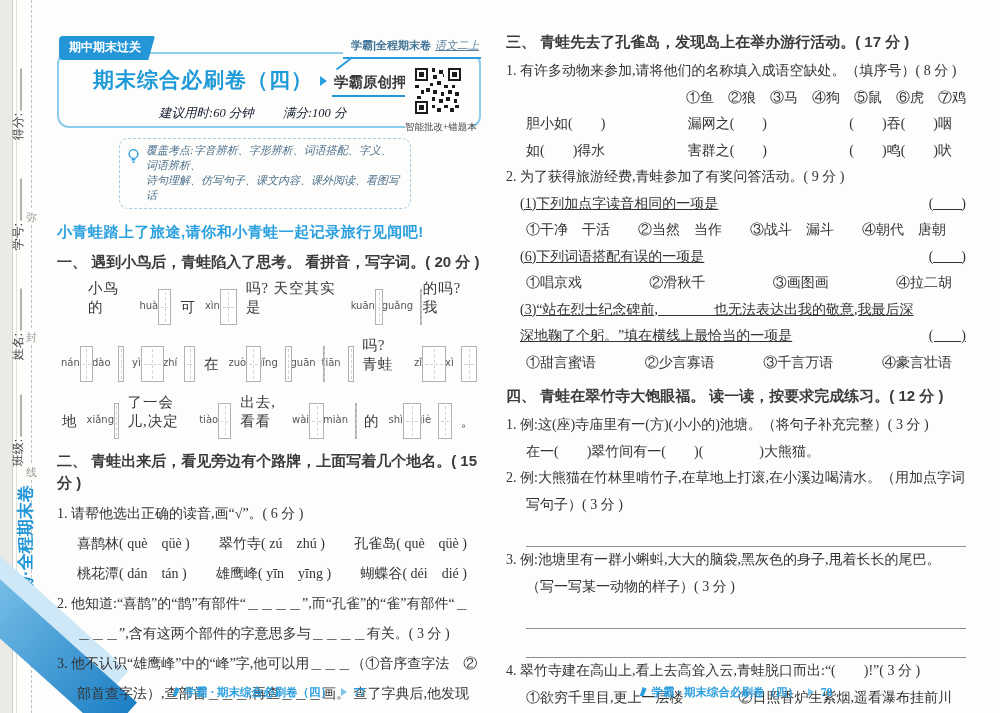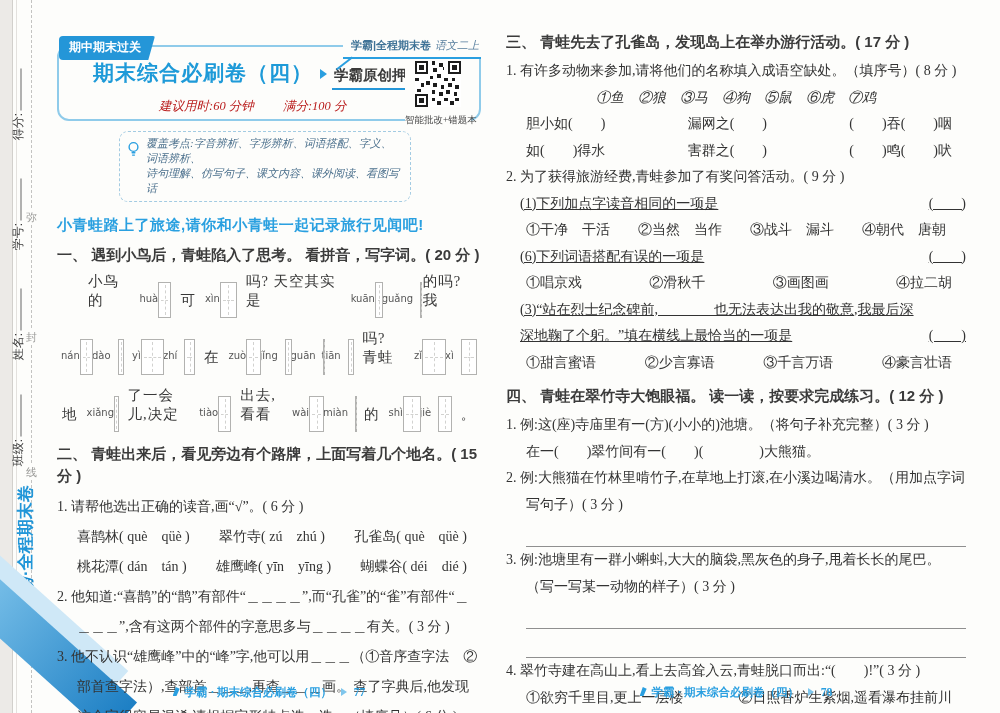--- a/index.html
+++ b/index.html
@@ -40,32 +40,32 @@
   
   .badge { position:absolute; left:2px; top:6px; z-index:3;
     background:#2496d8; color:#fff; font-family:"Liberation Sans",sans-serif;
     font-size:12px; font-weight:bold; padding:3px 14px 4px 10px;
     border-radius:4px 2px 2px 4px; clip-path:polygon(0 0,100% 0,93% 100%,0 100%); }
   .tab-label { position:absolute; right:0; top:8px; z-index:3; padding:0 2px 4px 8px;
     font-family:"Liberation Sans",sans-serif; font-size:11px; font-weight:bold;
     color:#3e7296; border-bottom:2px solid #2a9fe0; background:#fdfdfb; }
   .tab-label::before { content:""; position:absolute; left:-10px; bottom:-1px;
     width:20px; height:2px; background:#2a9fe0; transform:rotate(-38deg); transform-origin:right bottom; }
-  .tab-label .grade { font-style:italic; color:#567e9e; font-weight:normal; margin-left:4px; }
-  .title-box { position:relative; margin-top:15px; height:76px;
+  .tab-label .grade { font-style:italic; color:#567e9e; font-weight:normal; margin-left:4px;text-decoration:underline; }
+  .title-box { position:relative; margin-top:22px; height:76px;
     border:2px solid #8fcbea; border-radius:12px; padding:12px 8px 0 34px; }
   .title-row { display:flex; align-items:baseline; }
   .main-title { color:#1e9ad8; font-family:"Liberation Sans",sans-serif;
     font-weight:bold; font-size:21px; letter-spacing:1px; }
   .title-arrow { width:0; height:0; border-left:7px solid #2a9fe0;
     border-top:5px solid transparent; border-bottom:5px solid transparent;
     margin:0 5px 2px 7px; align-self:center; }
   .sub-title { font-family:"Liberation Sans",sans-serif; font-weight:bold; font-size:14.5px;
     color:#3a3a3a; border-bottom:2px solid #2496d8; padding:0 2px 3px; }
-  .meta-row { margin:8px 0 0 66px; font-size:12.5px; color:#b91c1c; font-style:italic; }
+  .meta-row { margin:8px 0 0 66px; font-size:12.5px; color:#0f172a; font-style:italic; }
   .meta-row span + span { margin-left:26px; }
   .coverage-box { position:relative; z-index:2; width:292px; margin:10px 0 0 62px;
     background:#fdfdfb; border:1px dashed #a3cbe2; border-radius:9px;
     padding:4px 8px 5px 26px; font-size:11px; line-height:15px; color:#4a6f8c;
     font-style:italic; }
   .bulb { position:absolute; left:7px; top:9px; }
   .qr-wrap { position:absolute; right:8px; top:14px; z-index:4; width:66px;
     text-align:center; background:#fdfdfb; }
   .qr-caption { margin-top:3px; font-size:9.5px; color:#454545; white-space:nowrap; }
 
@@ -74,21 +74,21 @@
 
   
   .sec-h { font-family:"Liberation Sans",sans-serif; font-weight:bold;
     font-size:15px; color:#3b3b3b; line-height:22px; margin:9px 0 5px; }
   .q-item, .q-line, .q-center, .q-cols, .q-sub {
     font-size:14px; color:#333; line-height:30px; }
   .page-right .q-item, .page-right .q-line, .page-right .q-center,
   .page-right .q-cols, .page-right .q-sub { line-height:26.5px; }
   .q-item { padding-left:20px; text-indent:-20px; }
   .q-line { padding-left:20px; }
-  .q-center { text-align:center;font-style:italic; }
+  .q-center { text-align:right; }
   .q-cols { display:flex; justify-content:space-between; padding:0 14px 0 20px; }
   .q-sub { display:flex; padding-left:14px;text-decoration:underline; }
   .q-sub .sub-text { flex:1; }
   .q-sub .sub-right { align-self:flex-end; padding-left:8px; }
   .q-blank { height:30px; margin-left:20px; border-bottom:1px solid #8f8f8f; }
   .page-right .q-blank { height:29px; }
 
   
   .pz-area { margin:6px 0 4px; }
   .pz-row { display:flex; align-items:flex-end; margin-bottom:11px; }

